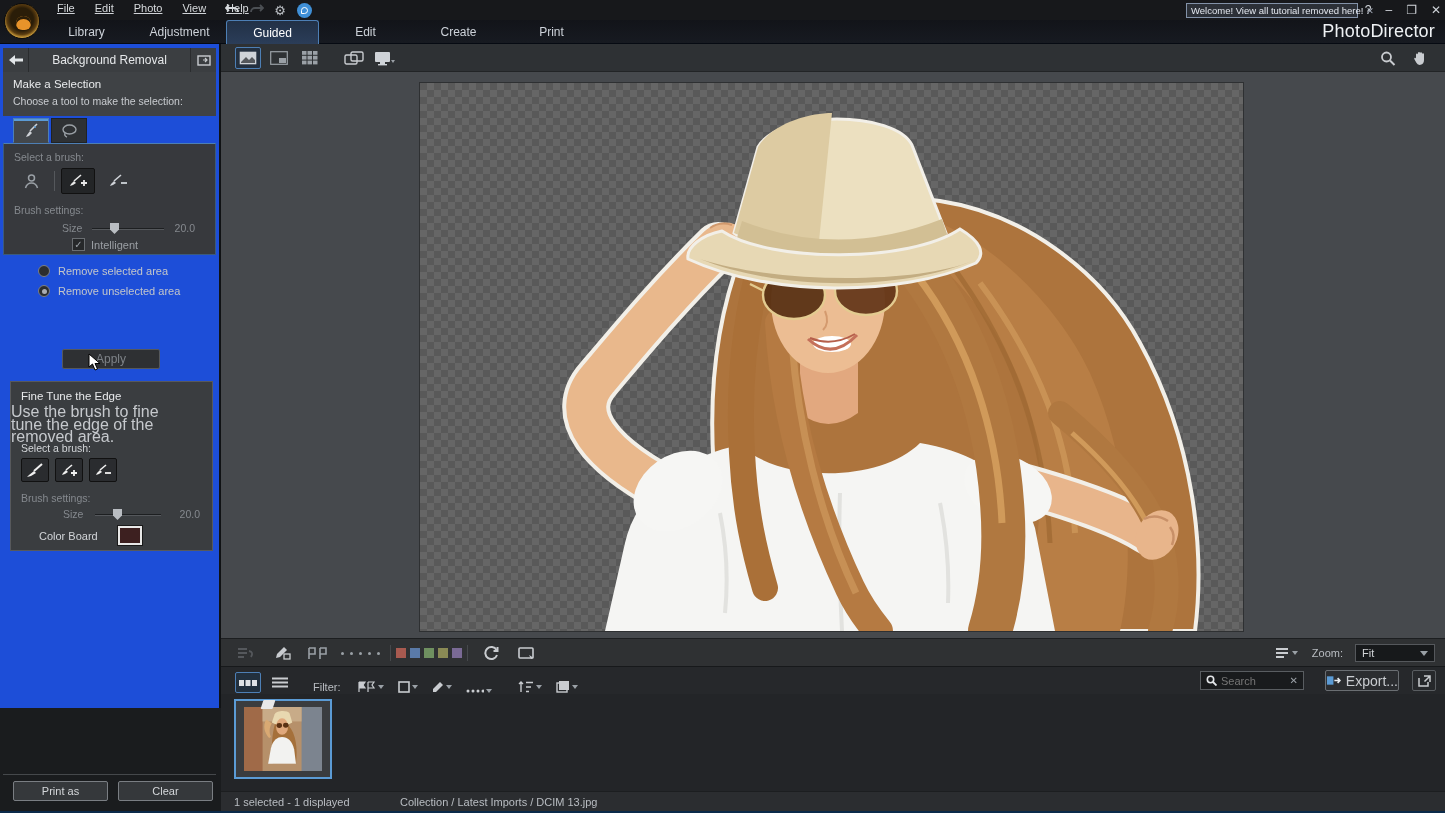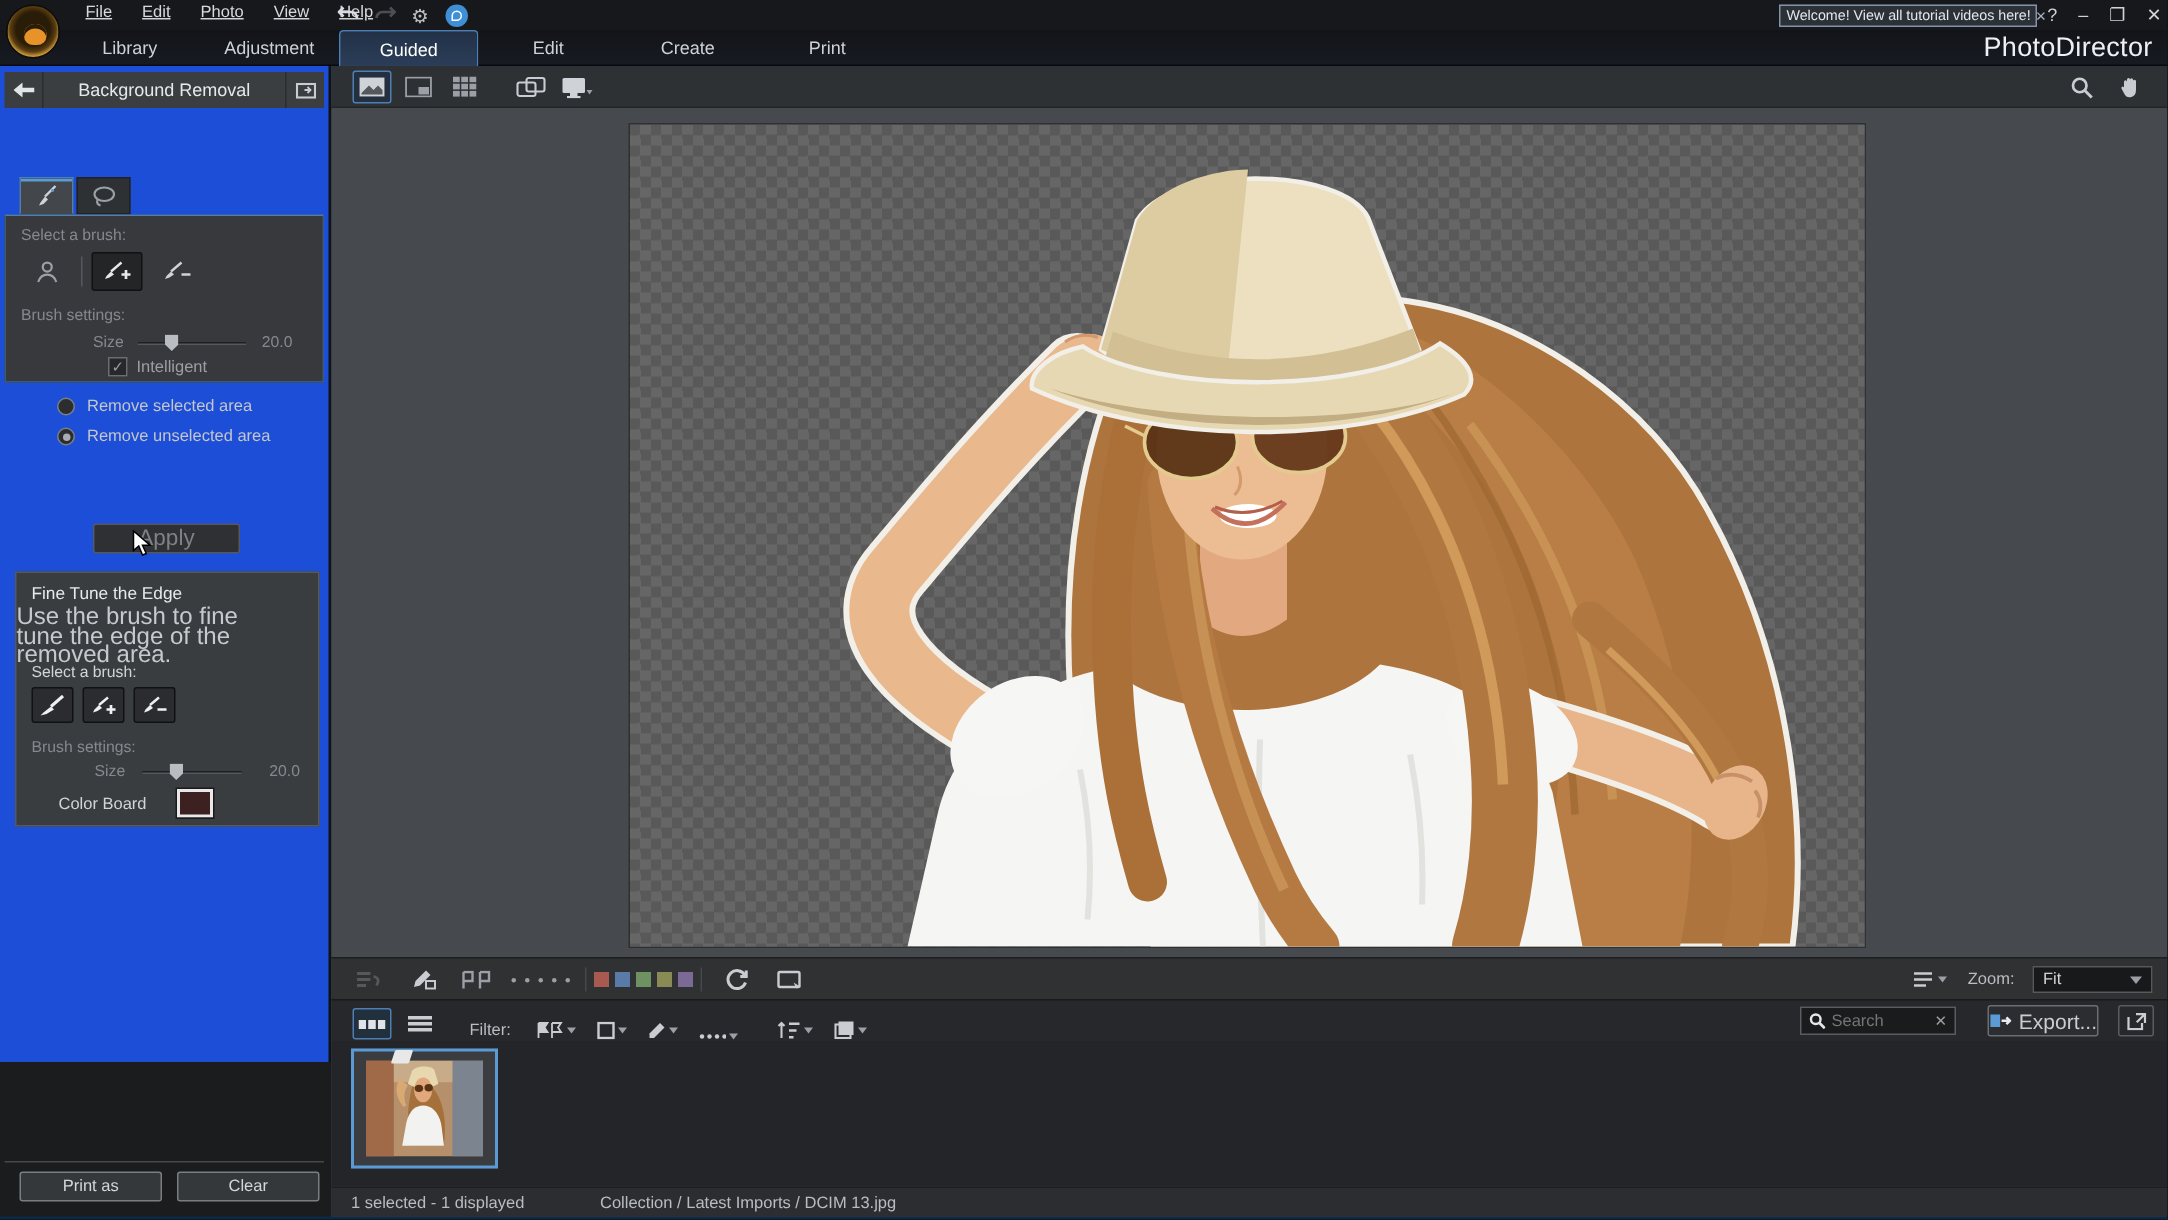--- a/index.html
+++ b/index.html
@@ -55,21 +55,21 @@
   .slider { position:absolute; left:88px; top:8px; width:72px; height:2px; background:#1d1f21; border-bottom:1px solid #55585c; }
   .thumb { position:absolute; left:18px; top:-5px; width:9px; height:11px; background:#b9bdc2; clip-path:polygon(0 0,100% 0,100% 60%,50% 100%,0 60%); }
   .size-val { position:absolute; right:22px; top:2px; font-size:10.5px; color:#85898e; }
   .chk-row { position:absolute; left:68px; top:94px; display:flex; align-items:center; gap:6px; }
   .chk { width:13px; height:13px; background:#26282a; border:1px solid #6a6e72; display:flex; align-items:center; justify-content:center; font-size:10px; color:#9aa0a6; }
   .chk-lab { font-size:11px; color:#9b9fa4; }
   .radio-row { position:absolute; left:38px; display:flex; align-items:center; gap:8px; }
   .radio { width:12px; height:12px; border-radius:50%; border:1px solid #7b7f84; background:#2b2d2f; position:relative; }
   .radio.sel::after { content:""; position:absolute; left:2.5px; top:2.5px; width:5px; height:5px; border-radius:50%; background:#a9adb2; }
   .radio-lab { font-size:11px; color:#c3c6ca; }
-  .apply-btn { position:absolute; left:62px; top:305px; width:98px; height:20px; background:#2e3033; border:1px solid #55585c; border-radius:2px; text-align:center; font-size:15px; color:#7e8287; line-height:18px; }
+  .apply-btn { position:absolute; left:62px; top:305px; width:98px; height:20px; background:#2e3033; border:1px solid #55585c; border-radius:2px; text-align:center; font-size:12px; color:#7e8287; line-height:18px; }
   .cursor { position:absolute; left:88px; top:309px; z-index:5; }
   .finetune { position:absolute; left:10px; top:337px; width:203px; height:170px; background:#3a3d40; border:1px solid #57595c; }
   .ft-title { position:absolute; left:10px; top:8px; font-size:11.5px; color:#e7e9eb; }
   .ft-desc { position:absolute; left:0; top:24px; width:180px; font-size:16px; color:#c6c9cd; line-height:12.5px; }
   .ft-lab1 { position:absolute; left:10px; top:60px; font-size:10.5px; color:#d2d5d8; }
   .ft-brushes { position:absolute; left:10px; top:76px; display:flex; gap:6px; }
   .ft-btn { width:28px; height:24px; background:#2a2c2f; border:1px solid #111; border-radius:2px; display:flex; align-items:center; justify-content:center; }
   .ft-lab2 { position:absolute; left:10px; top:110px; }
   .ft-sizerow { position:absolute; left:0; top:124px; width:203px; height:16px; }
   .ft-sizerow .size-lab { left:52px; }
@@ -154,21 +154,21 @@
           </svg>
       </span>
       <span class="qicon gear-glyph">⚙</span>
       <span class="qicon">
           <span class="badge-blue">
             <span></span>
           </span>
         </span>
     </div>
     <div class="notif">
-      <span class="notif-text">Welcome! View all tutorial videos here!</span>
+      <span class="notif-text">Welcome! View all tutorial removed here!</span>
       <span class="notif-x">✕</span>
     </div>
     <div class="winctl">
       <span>?</span>
       <span>–</span>
       <span>❐</span>
       <span>✕</span>
     </div>
   </div>
 
@@ -193,20 +193,24 @@
       </span>
       <span class="bp-title">Background Removal</span>
       <span class="back-btn" style="border-right:none;border-left:1px solid #2a2c2e;">
         <svg class="ico" width="14" height="11" viewBox="0 0 14 11">
             <rect x="1" y="1" width="12" height="9" fill="none" stroke="#c9ccd0" stroke-width="1.4"></rect>
             <path d="M6 5 L10 5 M8 3 L10 5 L8 7" stroke="#c9ccd0" stroke-width="1.2" fill="none"></path>
           </svg>
       </span>
     </div>
 
+    <div class="bp-sect1">
+      <div class="l1">Make a Selection</div>
+      <div class="l2">Choose a tool to make the selection:</div>
+    </div>
 
     <div class="tool-tabs">
       <div class="tool-tab sel">
         <svg class="ico" width="16" height="15" viewBox="0 0 16 15">
             <path d="M14 1 L7 8" stroke="#cfd3d8" stroke-width="1.6"></path>
             <path d="M7 8 L4 12 L3 14 L6 13 L9 10 Z" fill="#cfd3d8"></path>
             <circle cx="12" cy="4" r="1" fill="#5b9bd5"></circle>
           </svg>
       </div>
       <div class="tool-tab">

